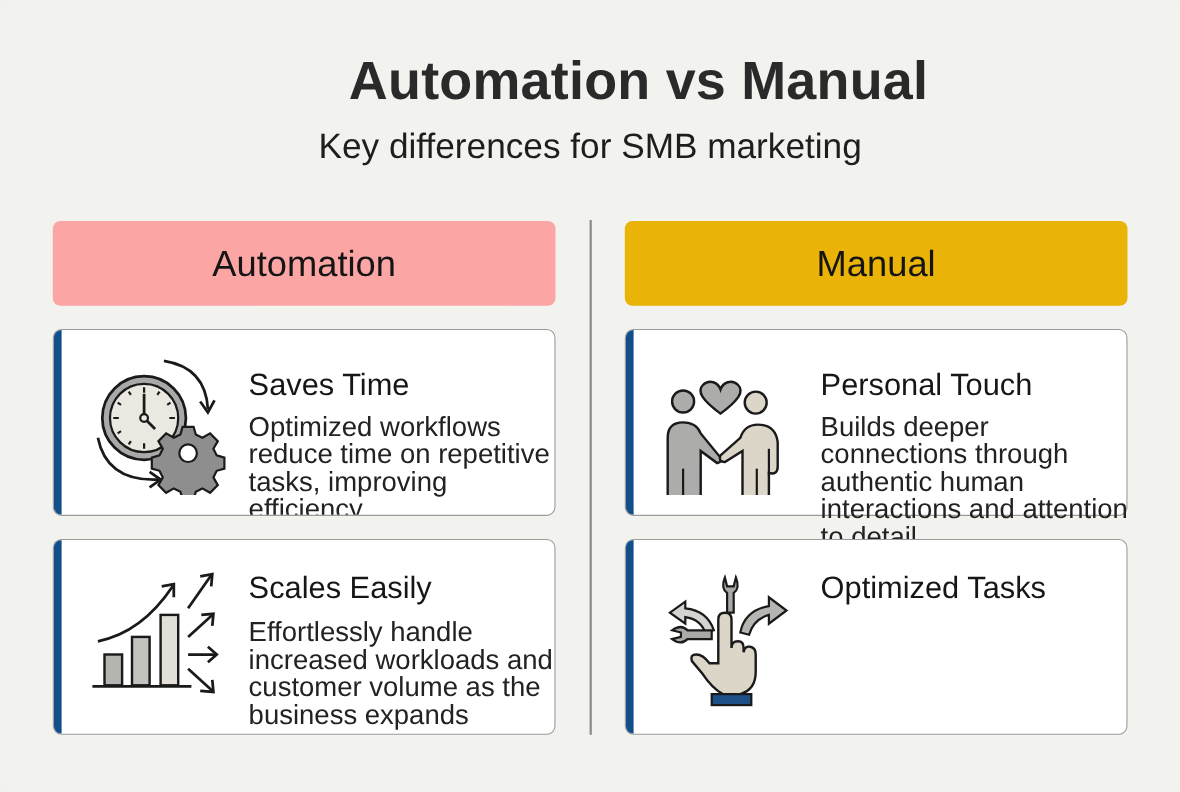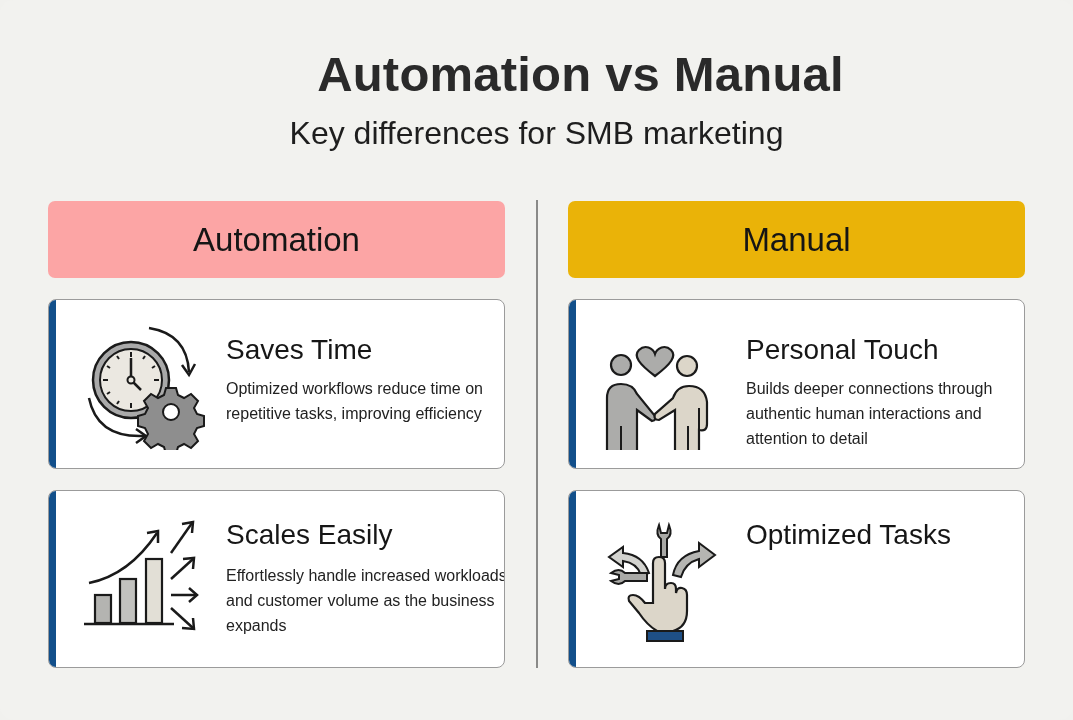--- a/index.html
+++ b/index.html
@@ -51,21 +51,21 @@
     position: absolute; left: 30px; top: 20px; width: 130px; height: 130px;
   }
   .card.r2 .icon { top: 22px; }
   .card .card-title {
     position: absolute; left: 177px; top: 34px; font-size: 28px; font-weight: normal;
     color: #161616;
   }
   .card.r2 .card-title { top: 28px; }
   .card .card-desc {
     position: absolute; left: 177px; top: 76px; width: 282px;
-    font-size: 16px; line-height: 25px; color: #222;
+    font-size: 25px; line-height: 25px; color: #222;
   }
   .card.r2 .card-desc { top: 72px; }
   .card.overflow { overflow: visible; }
   .card.overflow::before { border-radius: 8px 0 0 8px; }
 </style>
 </head>
 <body>
 
 <div class="frame">
 

